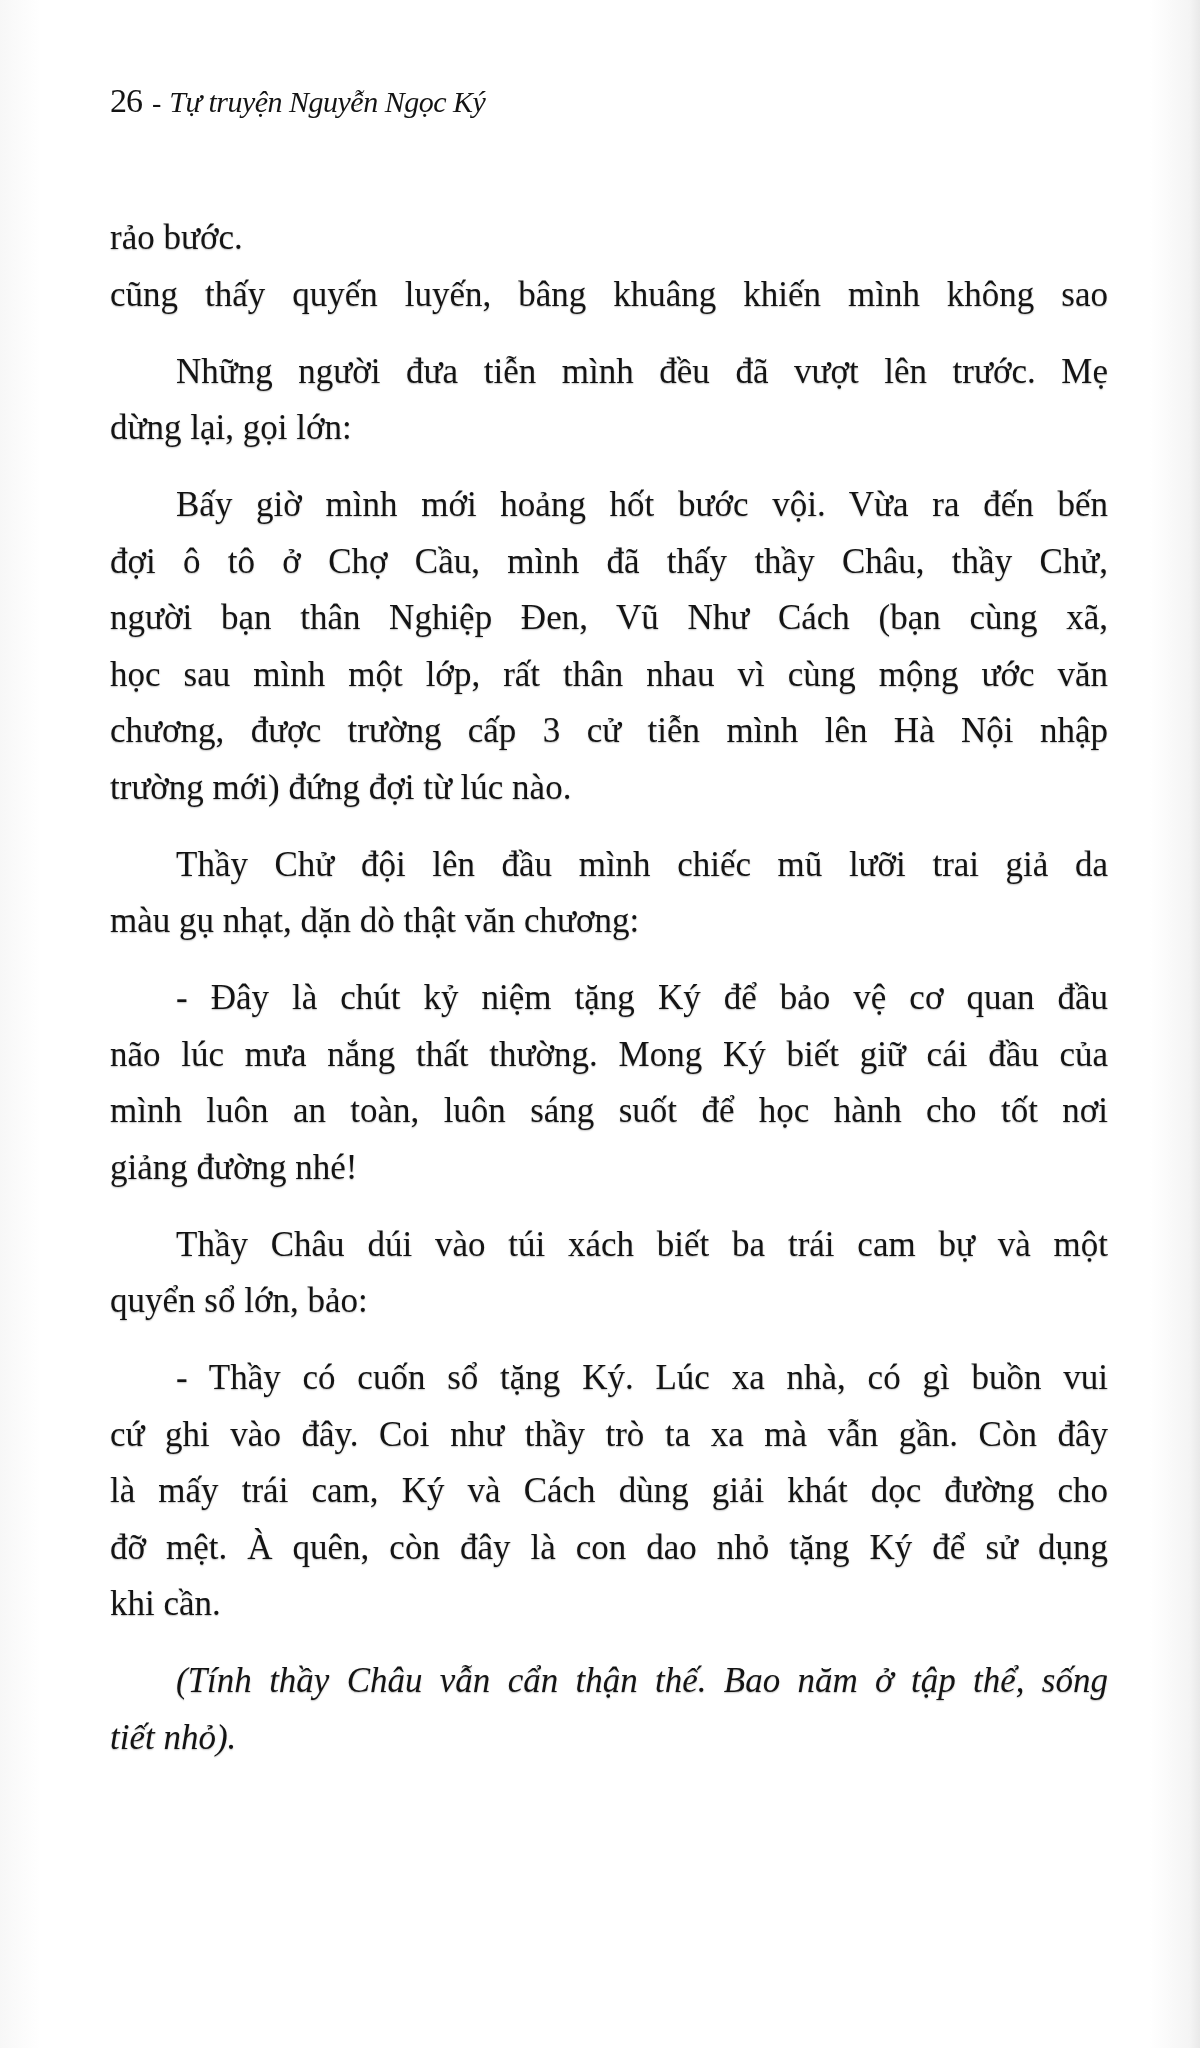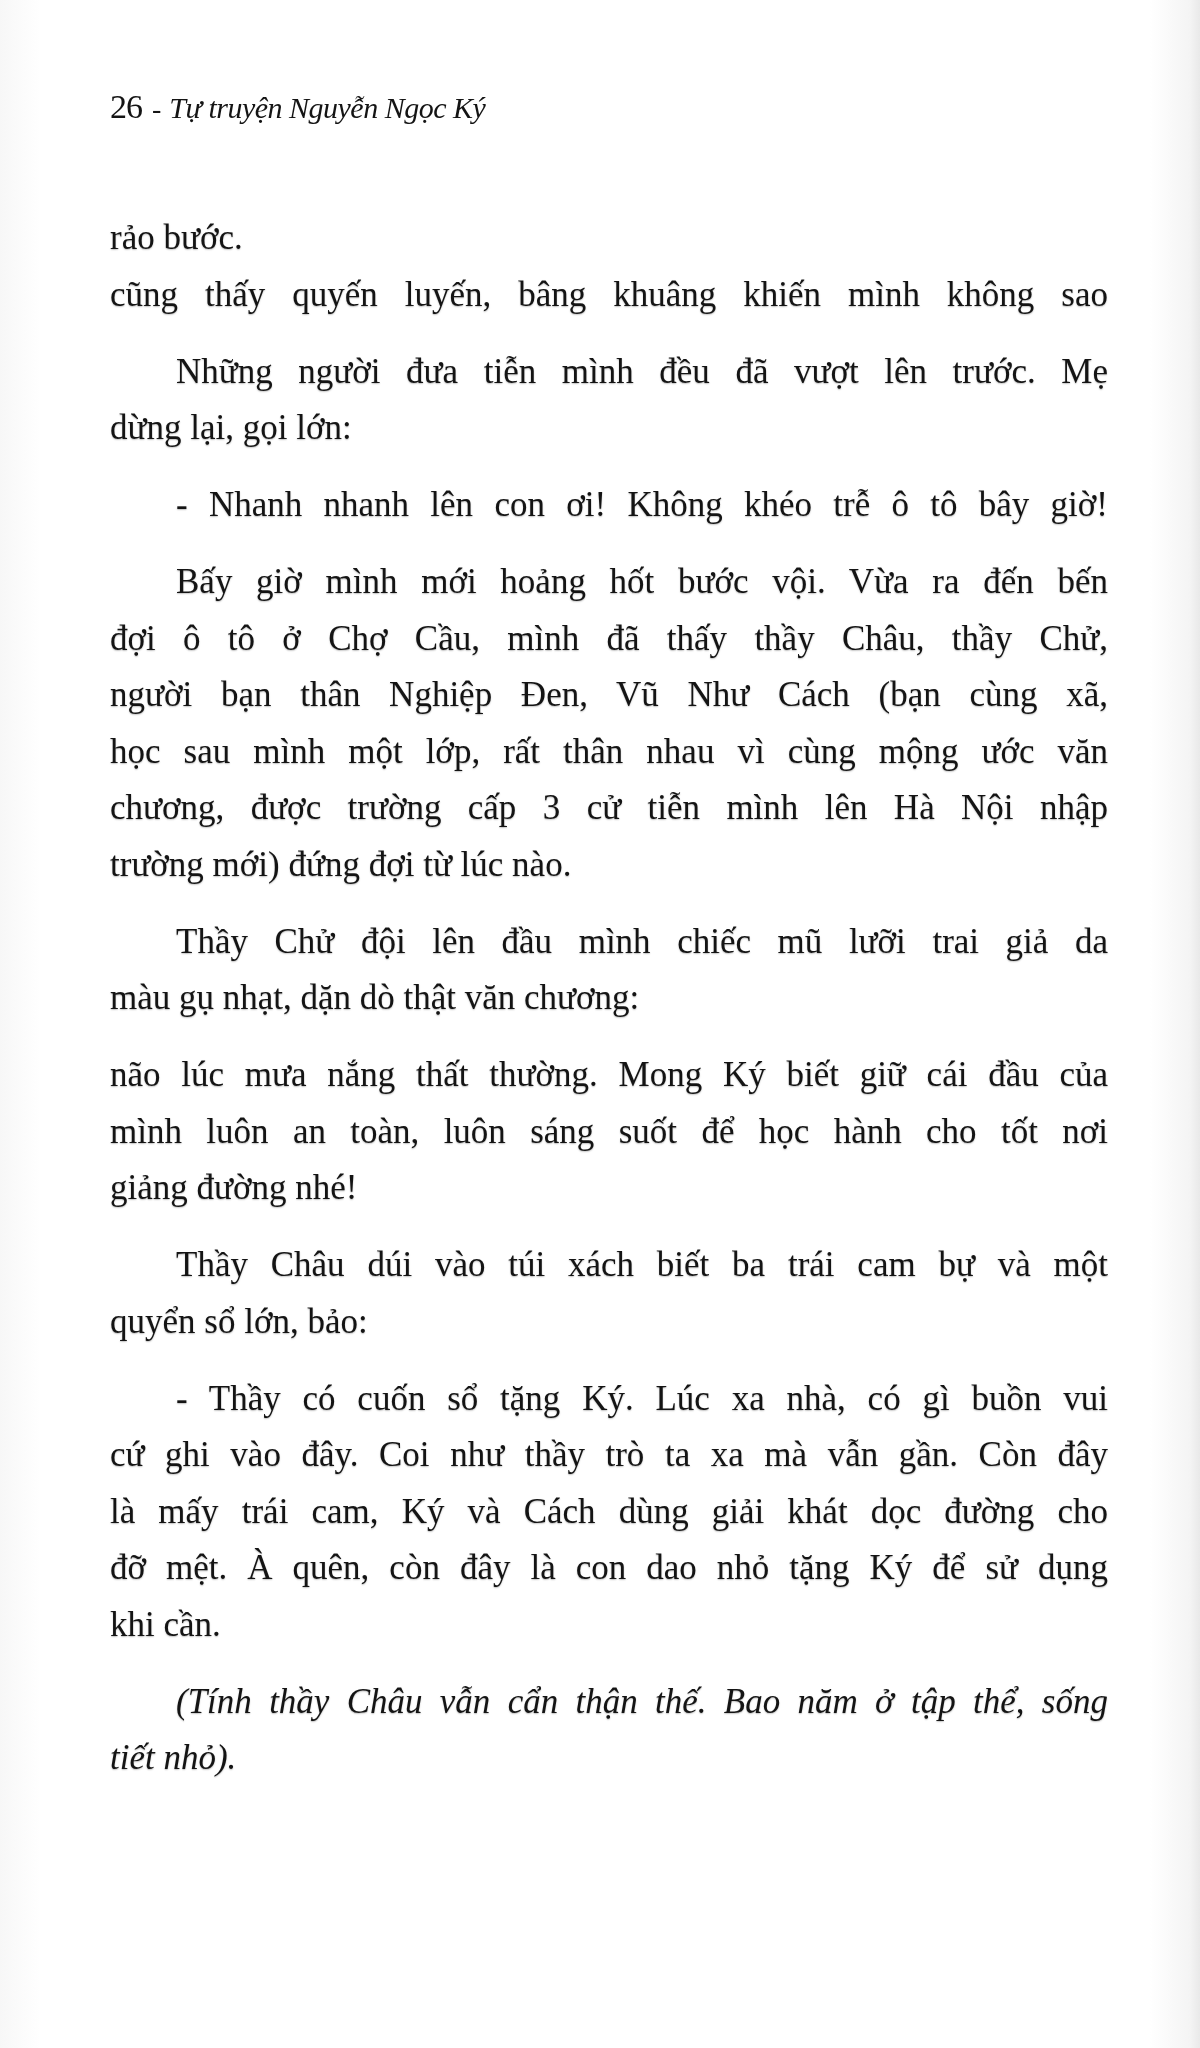--- a/index.html
+++ b/index.html
@@ -18,21 +18,21 @@
       position: absolute;
       left: 0; top: 0;
       width: 1200px; height: 2048px;
       background: linear-gradient(90deg, #f7f7f7 0px, #ffffff 40px, #ffffff 1150px, #f4f4f4 1190px, #e9e9e9 1200px);
     }
     .running-head {
       position: absolute;
       left: 110px;
       top: 81px;
       height: 40px;
-      line-height: 52px;
+      line-height: 40px;
       white-space: nowrap;
       font-family: "Liberation Serif", serif;
     }
     .running-head .page-number {
       font-size: 34px;
       font-style: normal;
       letter-spacing: -1px;
     }
     .running-head .separator {
       font-size: 28px;
@@ -89,39 +89,37 @@
     <div class="para">
       <span class="line last">rảo bước.</span>
       <span class="line">cũng thấy quyến luyến, bâng khuâng khiến mình không sao</span>
     </div>
 
     <div class="para">
       <span class="line first">Những người đưa tiễn mình đều đã vượt lên trước. Mẹ</span>
       <span class="line last">dừng lại, gọi lớn:</span>
     </div>
 
-    <div class="para">
-      <span class="line first">- Nhanh nhanh lên con ơi! Không khéo trễ ô tô bây giờ!</span>
-    </div>
 
     <div class="para">
       <span class="line first">Bấy giờ mình mới hoảng hốt bước vội. Vừa ra đến bến</span>
       <span class="line">đợi ô tô ở Chợ Cầu, mình đã thấy thầy Châu, thầy Chử,</span>
       <span class="line">người bạn thân Nghiệp Đen, Vũ Như Cách (bạn cùng xã,</span>
       <span class="line">học sau mình một lớp, rất thân nhau vì cùng mộng ước văn</span>
       <span class="line">chương, được trường cấp 3 cử tiễn mình lên Hà Nội nhập</span>
       <span class="line last">trường mới) đứng đợi từ lúc nào.</span>
     </div>
 
     <div class="para">
       <span class="line first">Thầy Chử đội lên đầu mình chiếc mũ lưỡi trai giả da</span>
       <span class="line last">màu gụ nhạt, dặn dò thật văn chương:</span>
     </div>
 
     <div class="para">
+      <span class="line first">- Đây là chút kỷ niệm tặng Ký để bảo vệ cơ quan đầu</span>
       <span class="line">não lúc mưa nắng thất thường. Mong Ký biết giữ cái đầu của</span>
       <span class="line">mình luôn an toàn, luôn sáng suốt để học hành cho tốt nơi</span>
       <span class="line last">giảng đường nhé!</span>
     </div>
 
     <div class="para">
       <span class="line first">Thầy Châu dúi vào túi xách biết ba trái cam bự và một</span>
       <span class="line last">quyển sổ lớn, bảo:</span>
     </div>
 

